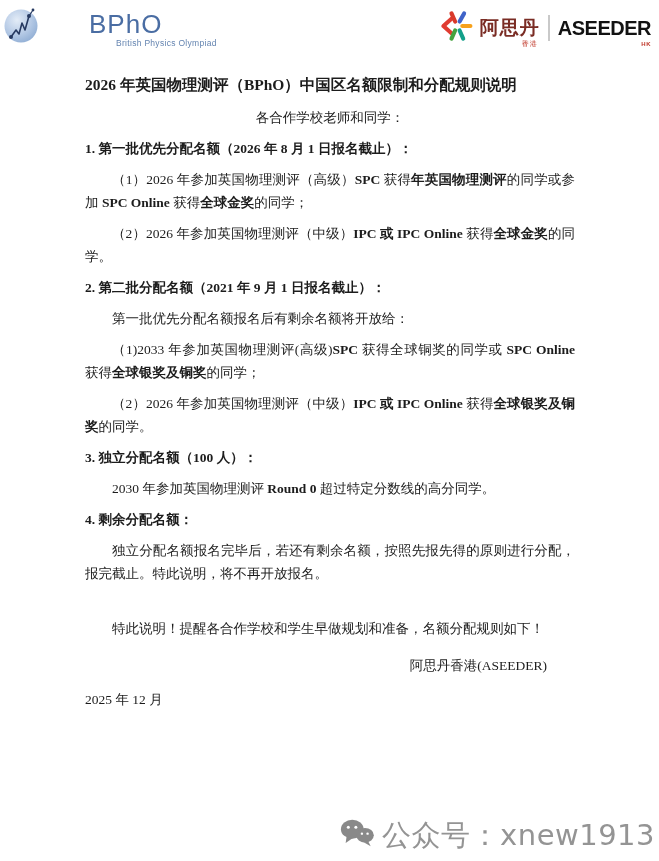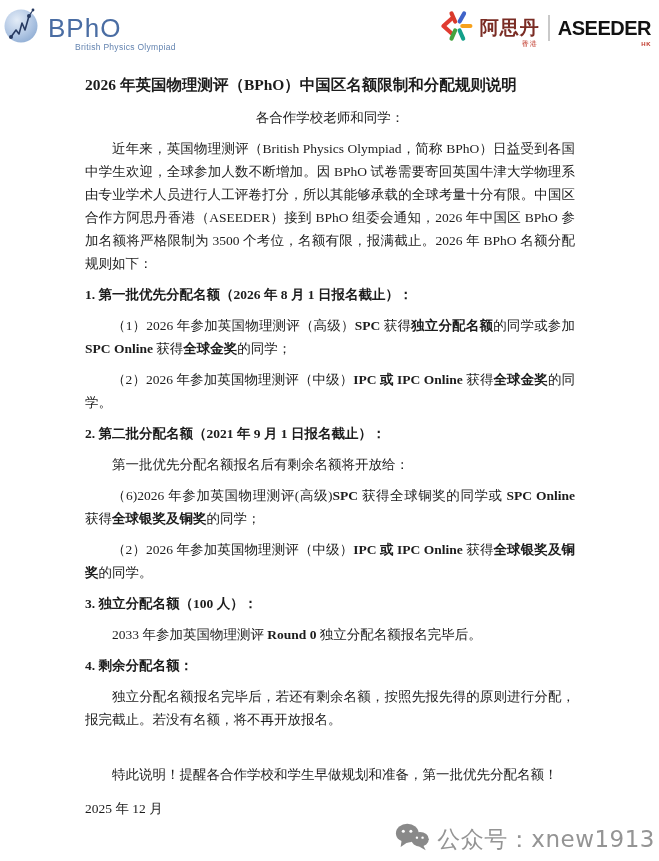--- a/index.html
+++ b/index.html
@@ -3,21 +3,21 @@
 <meta charset="utf-8">
 <style>
   html,body{margin:0;padding:0;}
   body{
     width:659px;height:861px;position:relative;overflow:hidden;
     background:#ffffff;color:#1c1c1c;
     font-family:"Liberation Serif","DejaVu Serif",serif;
   }
   
   .header{position:absolute;top:0;left:0;right:0;height:58px;}
-  .bpho-logo{position:absolute;left:2px;top:6px;display:flex;align-items:flex-end;}
+  .bpho-logo{position:absolute;left:2px;top:6px;display:flex;align-items:center;gap:41px;}
   .bpho-text{margin-left:4px;display:flex;flex-direction:column;}
   .bpho-word{
     font-family:"Liberation Sans","DejaVu Sans",sans-serif;
     font-size:26px;line-height:26px;color:#4a6da3;letter-spacing:1px;font-weight:400;
   }
   .bpho-tagline{
     font-family:"Liberation Sans","DejaVu Sans",sans-serif;
     font-size:8.5px;color:#6484b0;margin-top:1px;letter-spacing:.3px;padding-left:27px;
   }
   .aseeder-logo{position:absolute;right:8px;top:8px;display:flex;align-items:center;height:40px;}
@@ -53,21 +53,21 @@
   .p-closing{text-indent:2em;margin-top:32px !important;}
   .bold{font-weight:bold;}
   .sig-org{text-align:right;padding-right:28px;margin-top:14px !important;}
   .sig-date{padding-right:34px;margin-top:11px !important;position:relative;z-index:2;}
   
   .watermark{
     position:absolute;right:4px;bottom:5px;z-index:1;
     display:flex;align-items:center;gap:8px;
     color:#8b8b8b;opacity:.92;
     font-family:"DejaVu Sans","Liberation Sans",sans-serif;
-    font-size:23px;letter-spacing:.5px;white-space:nowrap;
+    font-size:29px;letter-spacing:.5px;white-space:nowrap;
   }
 </style>
 </head>
 <body>
 
 <div class="header">
 
   <div class="bpho-logo">
     <span>
       <svg width="42" height="42" viewBox="0 0 42 42">
@@ -113,34 +113,34 @@
       <span class="aseeder-en-sub">HK</span>
     </span>
   </div>
 
 </div>
 
 <div class="content">
   <p class="doc-title">2026 年英国物理测评（BPhO）中国区名额限制和分配规则说明</p>
   <p class="salutation">各合作学校老师和同学：</p>
   <div id="blocks">
-      <p class="p-body"><span>近年来，英国物理测评（British Physics Olympiad，简称 BPhO）日益受到各国中学生欢迎，全球参加人数不断增加。因 BPhO 试卷需要寄回英国牛津大学物理系由专业学术人员进行人工评卷打分，所以其能够承载的全球考量十分有限。中国区合作方阿思丹香港（ASEEDER）接到 BPhO 组委会通知，2026 年中国区 BPhO 参加名额将严格限制为 3500 个考位，名额有限，报满截止。2026 年 BPhO 名额分配规则如下：</span></p>
       <p class="h-section"><span>1. 第一批优先分配名额（2026 年 8 月 1 日报名截止）：</span></p>
-      <p class="p-item"><span>（1）2026 年参加英国物理测评（高级）</span><span class="bold">SPC</span><span> 获得</span><span class="bold">独立分配名额</span><span>的同学或参加 </span><span class="bold">SPC Online</span><span> 获得</span><span class="bold">全球金奖</span><span>的同学；</span></p>
+      <p class="p-item"><span>（1）2026 年参加英国物理测评（高级）</span><span class="bold">SPC</span><span> 获得</span><span class="bold">年英国物理测评</span><span>的同学或参加 </span><span class="bold">SPC Online</span><span> 获得</span><span class="bold">全球金奖</span><span>的同学；</span></p>
       <p class="p-item"><span>（2）2026 年参加英国物理测评（中级）</span><span class="bold">IPC 或 IPC Online</span><span> 获得</span><span class="bold">全球金奖</span><span>的同学。</span></p>
       <p class="h-section"><span>2. 第二批分配名额（2021 年 9 月 1 日报名截止）：</span></p>
       <p class="p-item"><span>第一批优先分配名额报名后有剩余名额将开放给：</span></p>
-      <p class="p-item"><span>（6)2026 年参加英国物理测评(高级)</span><span class="bold">SPC</span><span> 获得全球铜奖的同学或 </span><span class="bold">SPC Online</span><span> 获得</span><span class="bold">全球银奖及铜奖</span><span>的同学；</span></p>
+      <p class="p-item"><span>（1)2033 年参加英国物理测评(高级)</span><span class="bold">SPC</span><span> 获得全球铜奖的同学或 </span><span class="bold">SPC Online</span><span> 获得</span><span class="bold">全球银奖及铜奖</span><span>的同学；</span></p>
       <p class="p-item"><span>（2）2026 年参加英国物理测评（中级）</span><span class="bold">IPC 或 IPC Online</span><span> 获得</span><span class="bold">全球银奖及铜奖</span><span>的同学。</span></p>
       <p class="h-section"><span>3. 独立分配名额（100 人）：</span></p>
-      <p class="p-item"><span>2033 年参加英国物理测评 </span><span class="bold">Round 0</span><span> 独立分配名额报名完毕后。</span></p>
+      <p class="p-item"><span>2030 年参加英国物理测评 </span><span class="bold">Round 0</span><span> 超过特定分数线的高分同学。</span></p>
       <p class="h-section"><span>4. 剩余分配名额：</span></p>
-      <p class="p-item"><span>独立分配名额报名完毕后，若还有剩余名额，按照先报先得的原则进行分配，报完截止。若没有名额，将不再开放报名。</span></p>
-      <p class="p-closing"><span>特此说明！提醒各合作学校和学生早做规划和准备，第一批优先分配名额！</span></p>
+      <p class="p-item"><span>独立分配名额报名完毕后，若还有剩余名额，按照先报先得的原则进行分配，报完截止。特此说明，将不再开放报名。</span></p>
+      <p class="p-closing"><span>特此说明！提醒各合作学校和学生早做规划和准备，名额分配规则如下！</span></p>
     </div>
+  <p class="sig-org">阿思丹香港(ASEEDER)</p>
   <p class="sig-date">2025 年 12 月</p>
 </div>
 
 <div class="watermark">
   <span>
     <svg width="34" height="29" viewBox="0 0 36 30">
       <ellipse cx="13" cy="11.5" rx="12" ry="10" fill="#7f7f7f"></ellipse>
       <polygon points="7,19 6,26 14,20.5" fill="#7f7f7f"></polygon>
       <circle cx="8.8" cy="9.5" r="1.6" fill="#ffffff"></circle>
       <circle cx="16.8" cy="9.5" r="1.6" fill="#ffffff"></circle>

